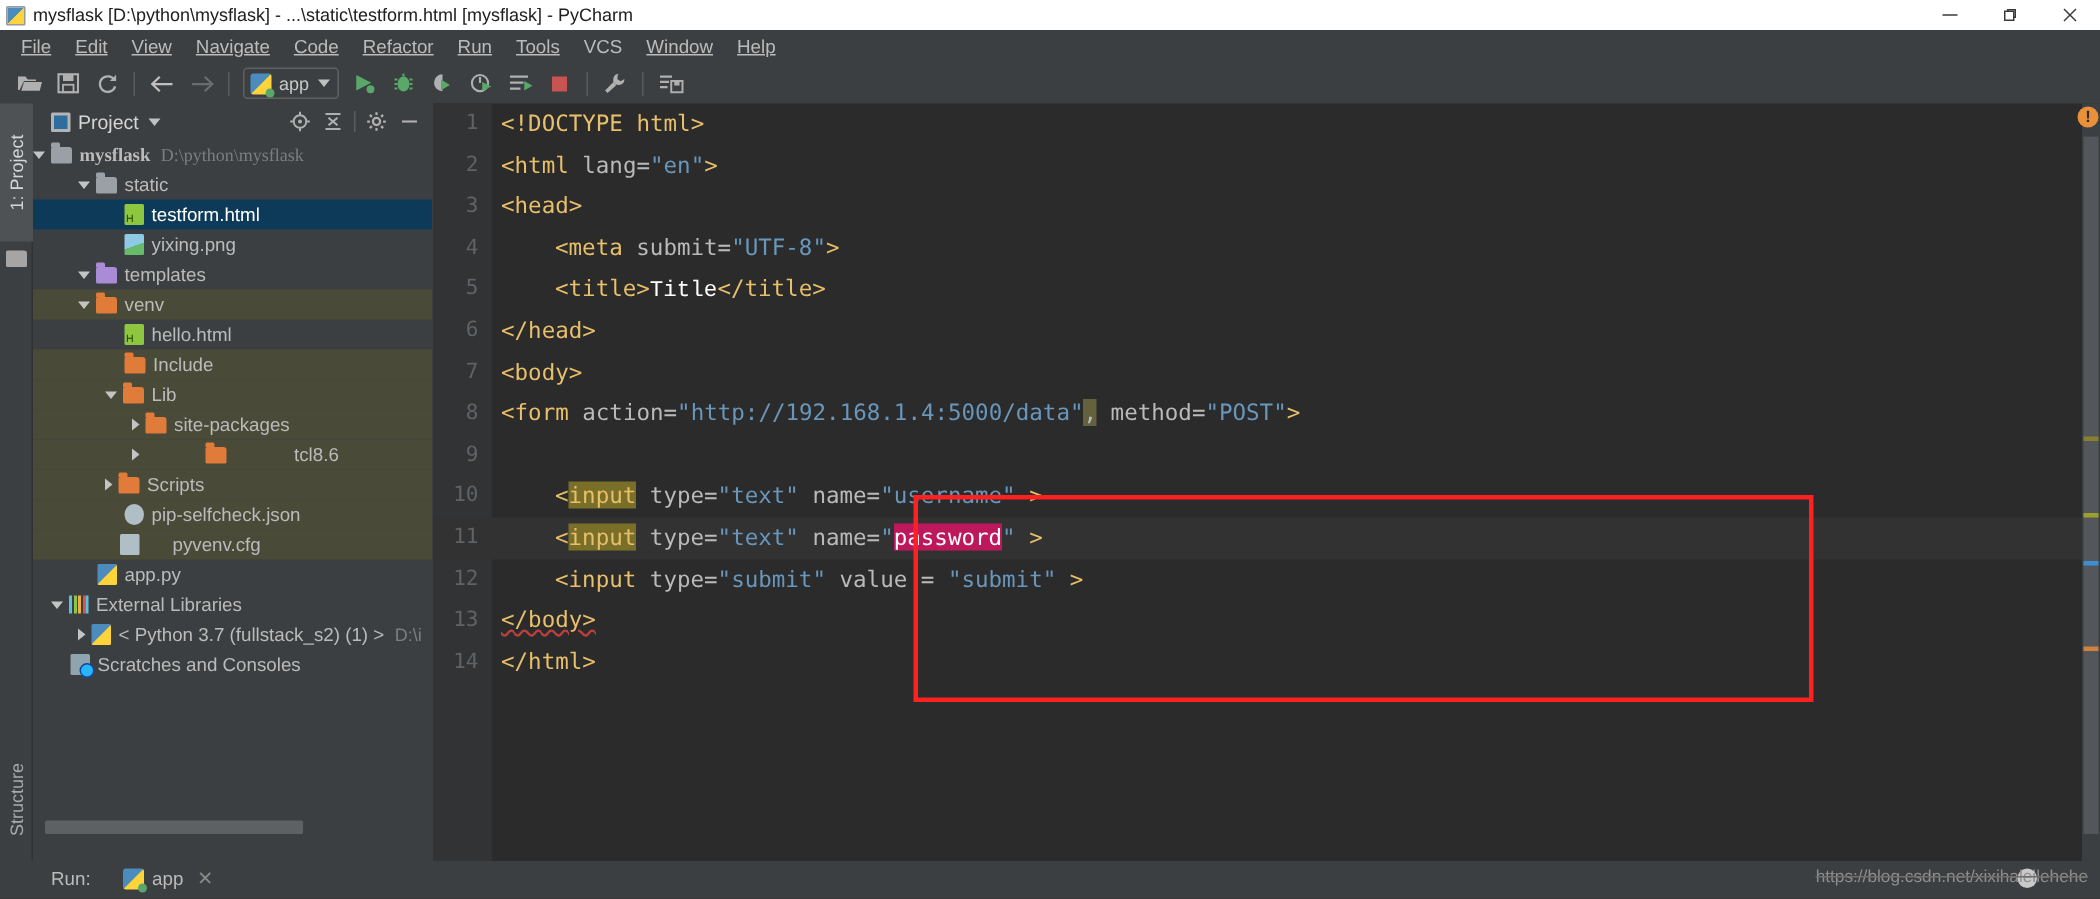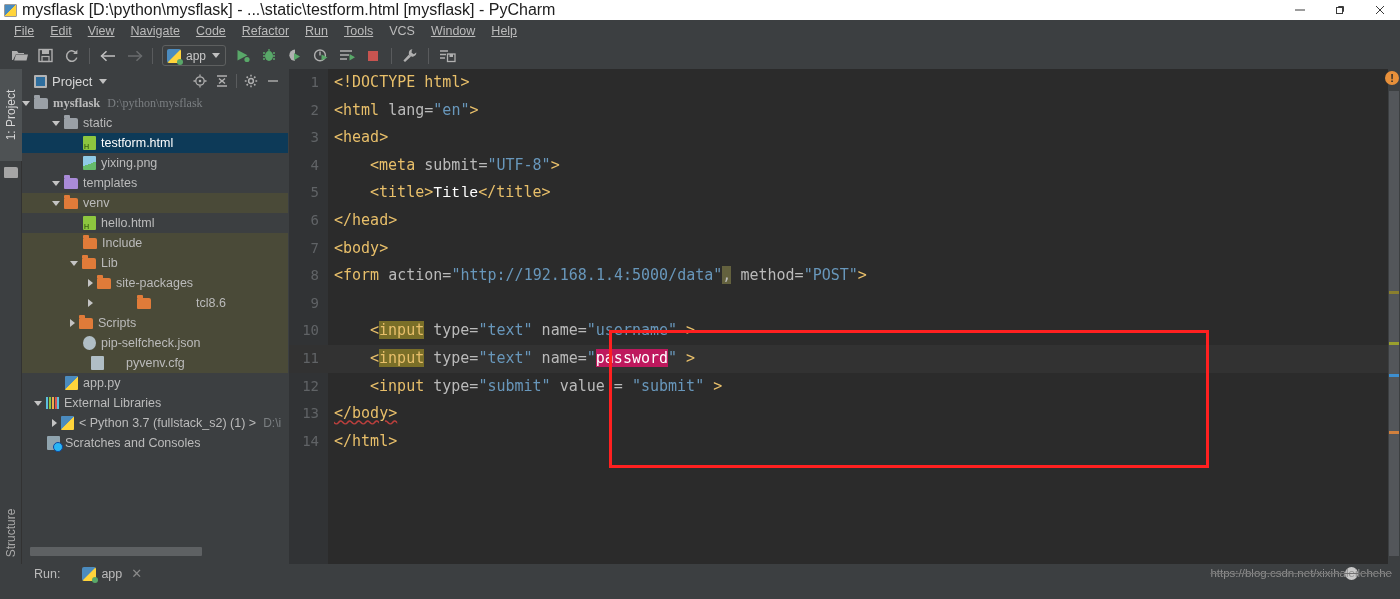--- a/index.html
+++ b/index.html
@@ -16,21 +16,21 @@
   .titlebar {
     position: absolute; left: 0; top: 0; width: 1400px; height: 20px;
     background: #ffffff; display: flex; align-items: center;
   }
   .titlebar .ico {
     width: 13px; height: 13px; margin-left: 4px; margin-right: 5px;
     background: linear-gradient(135deg,#4b8bbe 0 50%, #ffd43b 50% 100%);
     border: 1px solid #9a9a9a; border-radius: 1px; flex: 0 0 auto;
   }
   .titlebar .ttl {
-    font-size: 16px; color: #202020; white-space: nowrap;
+    font-size: 12px; color: #202020; white-space: nowrap;
     font-family: "Liberation Sans", sans-serif;
   }
   .wbtns { position: absolute; right: 0; top: 0; height: 20px; display: flex; }
   .wbtn {
     width: 40px; height: 20px; display: flex; align-items: center;
     justify-content: center; color: #3a3a3a; font-size: 12px;
   }
   .wbtn svg { display: block; }
 
   
@@ -215,21 +215,21 @@
   .warnbadge {
     position: absolute; right: 1px; top: 2px; width: 14px; height: 14px;
     border-radius: 50%; background: #e8903a; color: #2b2b2b; font-size: 11px;
     font-weight: bold; text-align: center; line-height: 14px;
     font-family: "Liberation Sans", sans-serif;
   }
   .mark { position: absolute; right: 1px; width: 10px; height: 3px; }
 
   
   .bottombar {
-    position: absolute; left: 0; bottom: 16px; width: 1400px; height: 19px;
+    position: absolute; left: 0; bottom: 4px; width: 1400px; height: 19px;
     background: #3c3f41; display: flex; align-items: center;
   }
   .runlbl { font-size: 12.5px; color: #bbbbbb; margin-left: 34px; }
   .runtab {
     display: flex; align-items: center; margin-left: 22px; height: 25px;
   }
   .runtab .pyico2 {
     width: 14px; height: 14px; margin-right: 5px;
     background: linear-gradient(135deg,#4b8bbe 0 48%, #ffd43b 52% 100%);
     border-radius: 2px; position: relative;
@@ -488,21 +488,21 @@
         <div class="row venvbg" style="padding-left: 48px;">
           <span class="arrow right"></span>
           <span class="folder"></span>
           <span class="lbl">Scripts</span>
         </div>
         <div class="row venvbg" style="padding-left: 48px;">
           <span class="arrow none"></span>
           <span class="fileico json"></span>
           <span class="lbl">pip-selfcheck.json</span>
         </div>
-        <div class="row venvbg" style="padding-left: 39px; gap: 17px;">
+        <div class="row venvbg" style="padding-left: 28px; gap: 17px;">
           <span class="arrow none"></span>
           <span class="fileico cfg"></span>
           <span class="lbl">pyvenv.cfg</span>
         </div>
         <div class="row" style="padding-left: 30px;">
           <span class="arrow none"></span>
           <span class="fileico py"></span>
           <span class="lbl">app.py</span>
         </div>
         <div class="row" style="padding-left: 12px;">

